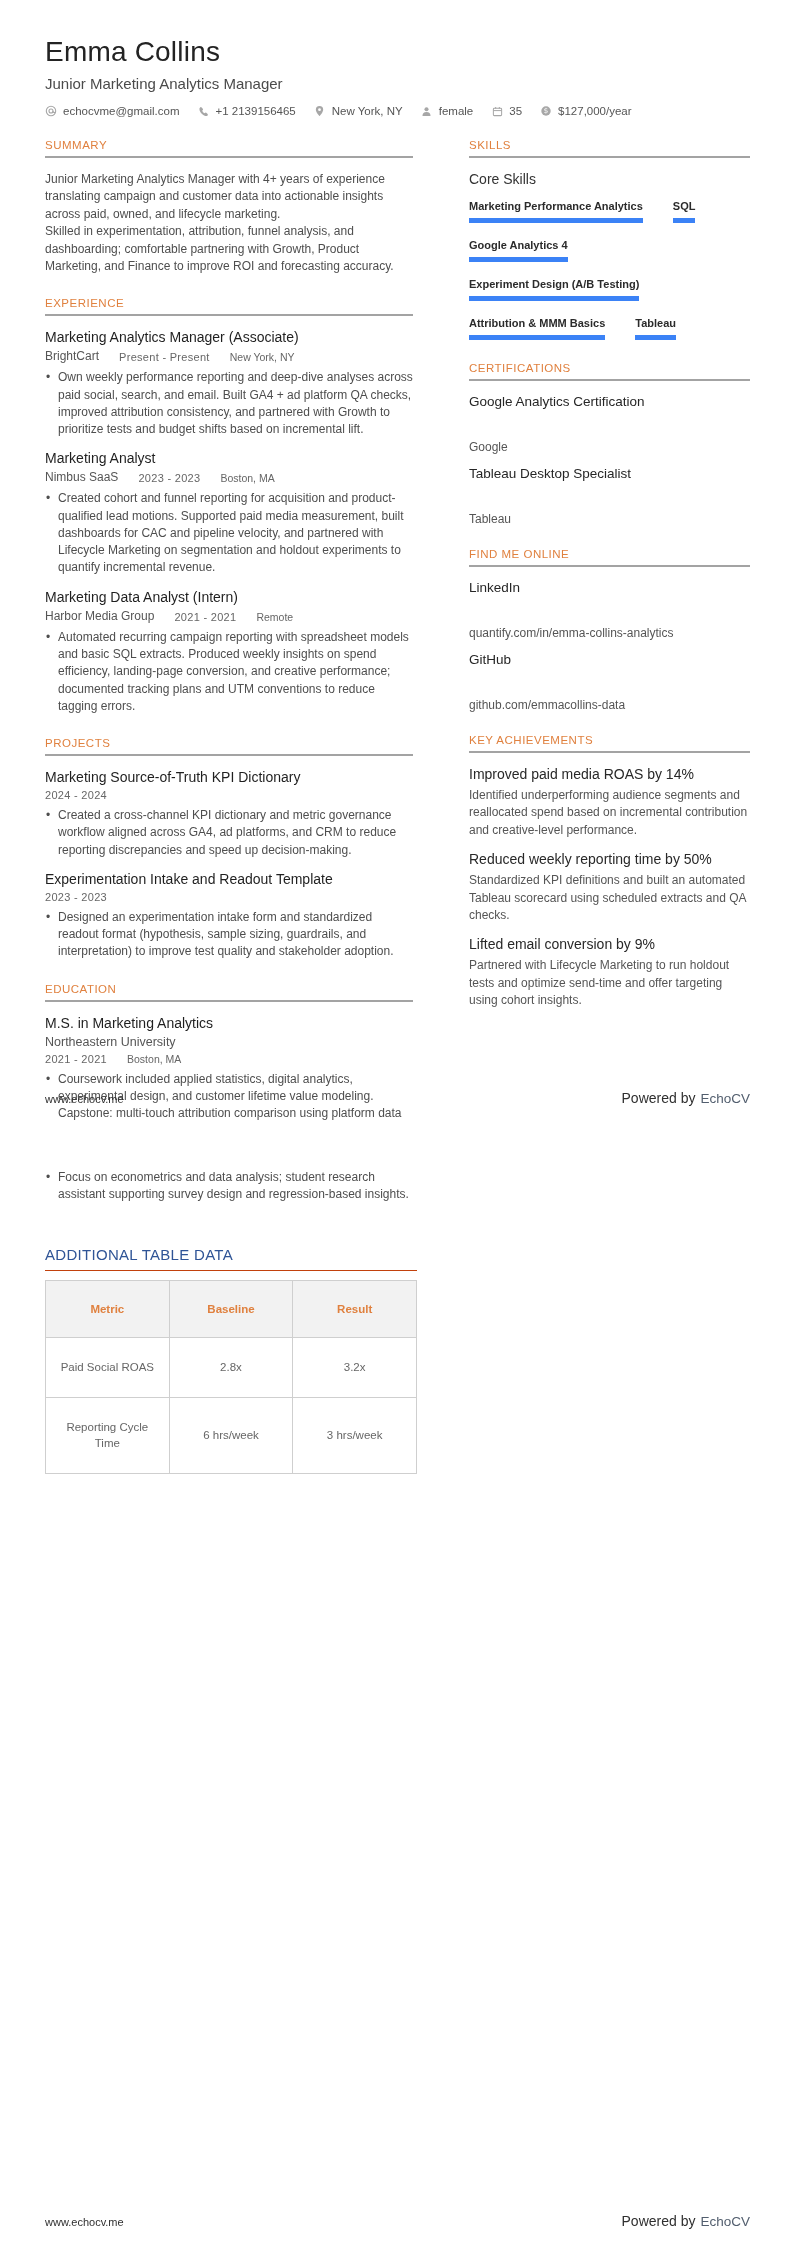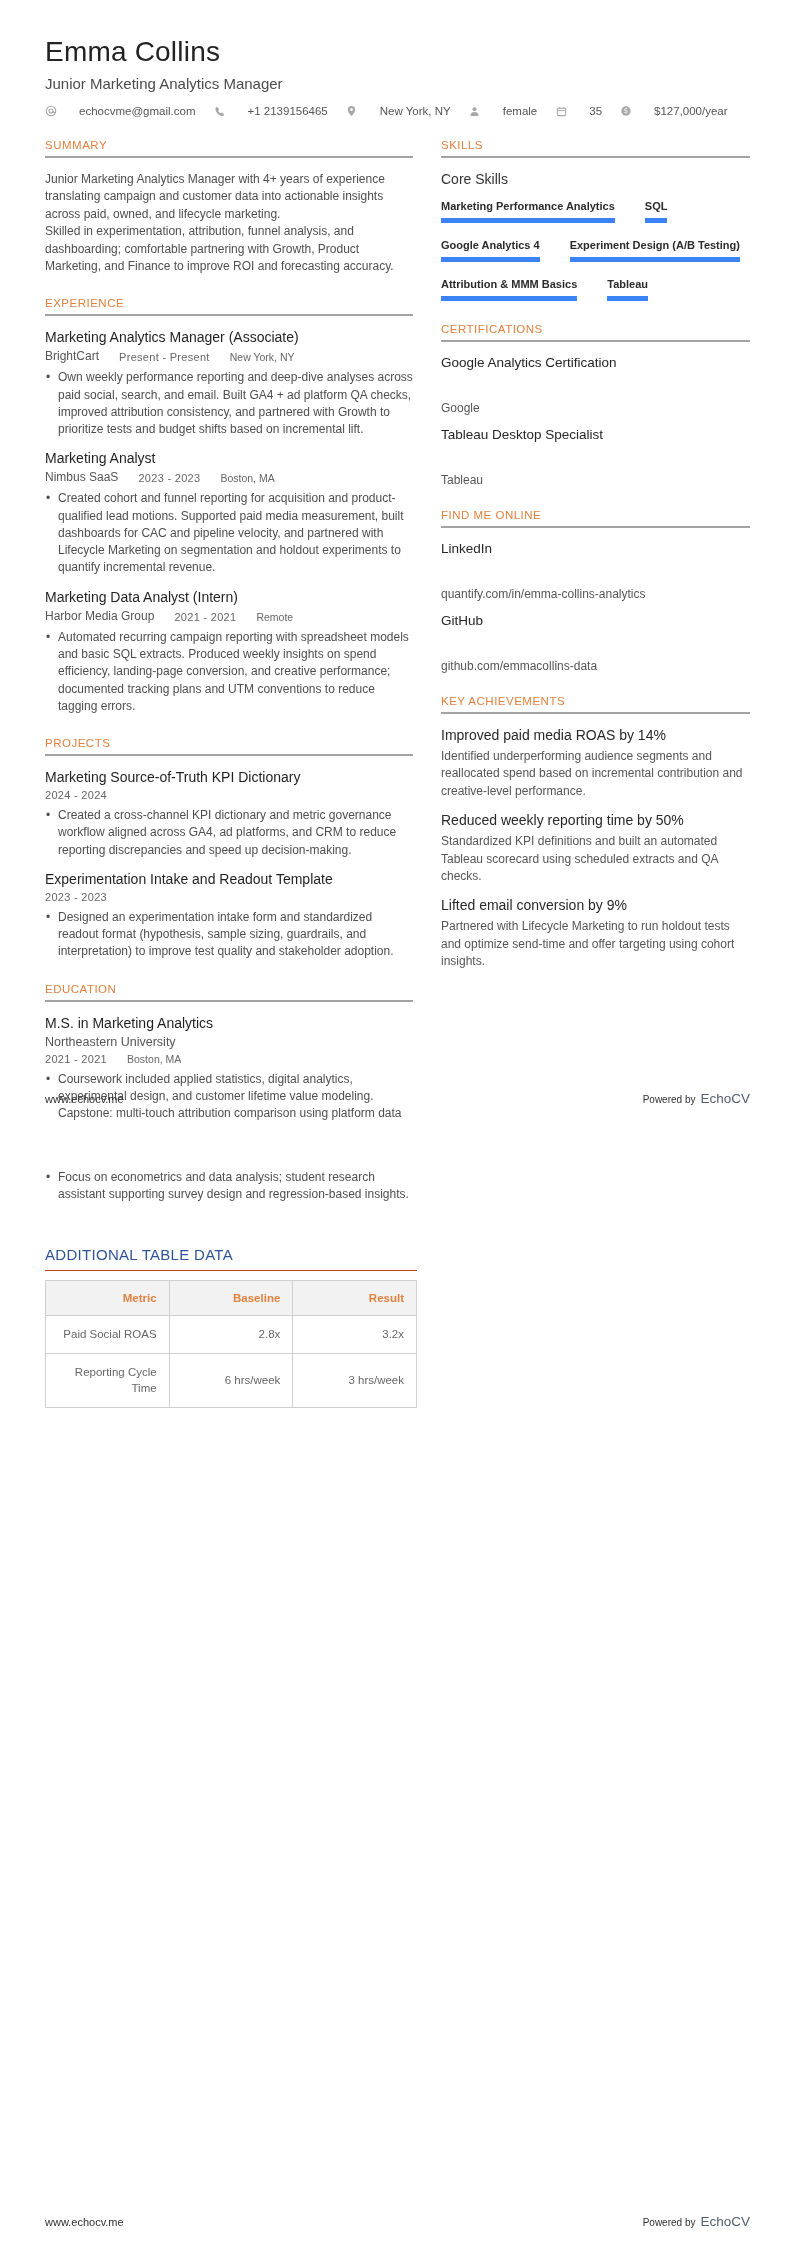--- a/index.html
+++ b/index.html
@@ -9,26 +9,26 @@
     font-family:"Liberation Sans", sans-serif;
     color:#3d3d3d;
     -webkit-font-smoothing:antialiased;
   }
   .page { width:794px; height:1123px; position:relative; padding:36px 44px 0 45px; overflow:hidden; background:#fff; }
 
   
   .name { font-size:28px; font-weight:400; color:#232323; letter-spacing:.2px; }
   .job-title { font-size:15px; color:#4b4b4b; margin-top:7px; }
   .contact-row { display:flex; flex-wrap:wrap; align-items:center; gap:8px 18px; margin-top:13px; font-size:11.5px; color:#555; }
-  .contact-item { display:flex; align-items:center; gap:22px; }
+  .contact-item { display:flex; align-items:center; gap:6px; }
   .cicon { display:inline-flex; width:12px; height:12px; align-items:center; justify-content:center; }
   .cicon svg { display:block; }
 
   
-  .columns { display:flex; gap:28px; margin-top:22px; }
+  .columns { display:flex; gap:56px; margin-top:22px; }
   .col-left { width:368px; flex:none; }
   .col-right { flex:1; min-width:0; }
 
   
   .section { margin-bottom:22px; }
   .sec-head { font-size:11.5px; color:#E0813F; letter-spacing:.5px; font-weight:400; }
   .sec-rule { height:2px; background:#a3a3a3; margin:5px 0 13px; }
 
   .para { font-size:12px; line-height:1.45; color:#4e4e4e; }
 
@@ -52,29 +52,29 @@
   .item-name { font-size:13.5px; color:#262626; margin-bottom:5px; }
   .item-sub  { font-size:12px; color:#555; margin-bottom:12px;margin-top:31px; }
 
   
   .ach-title { font-size:14px; color:#282828; margin-bottom:5px; }
   .ach-desc  { font-size:12px; line-height:1.45; color:#555; margin-bottom:12px; }
 
   
   .footer { position:absolute; left:45px; right:44px; bottom:16px; display:flex; justify-content:space-between; align-items:baseline; }
   .footer-site { font-size:11px; color:#2f2f2f; }
-  .powered { font-size:10px; color:#2f2f2f;text-align:right; }
+  .powered { font-size:14px; color:#2f2f2f;text-align:right; }
   .brand { font-size:13.5px; color:#525E6E; margin-left:5px; }
 
   
   .cont-block { width:368px; margin-top:10px; }
   .table-wrap { width:372px; margin-top:42px; }
   .table-head { font-size:15px; color:#2F5496; letter-spacing:.3px; padding-bottom:7px; border-bottom:1px solid #c2410c; }
   table.datatable { width:100%; border-collapse:collapse; margin-top:9px; table-layout:fixed; }
-  table.datatable th, table.datatable td { border:1px solid #cfcfcf; text-align:right; vertical-align:middle; padding:11px 12px; }
+  table.datatable th, table.datatable td { border:1px solid #cfcfcf; text-align:center; vertical-align:middle; padding:22px 12px; }
   table.datatable th { background:#f2f2f2; color:#E0813F; font-weight:bold; font-size:11.5px; }
   table.datatable td { color:#666; font-size:11.5px; line-height:1.35; }
 </style>
 </head>
 <body>
 
 <div class="page">
 
   <div>
     <div class="name">Emma Collins</div>

